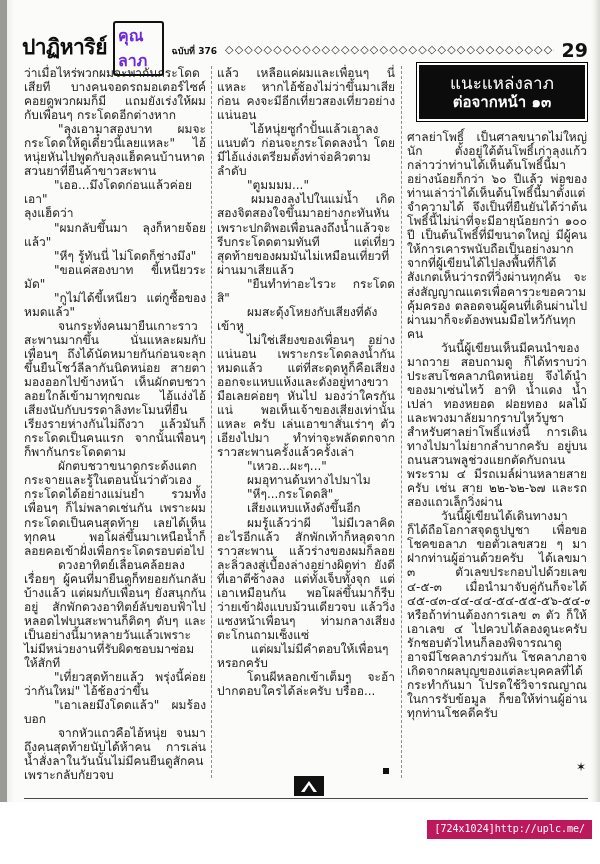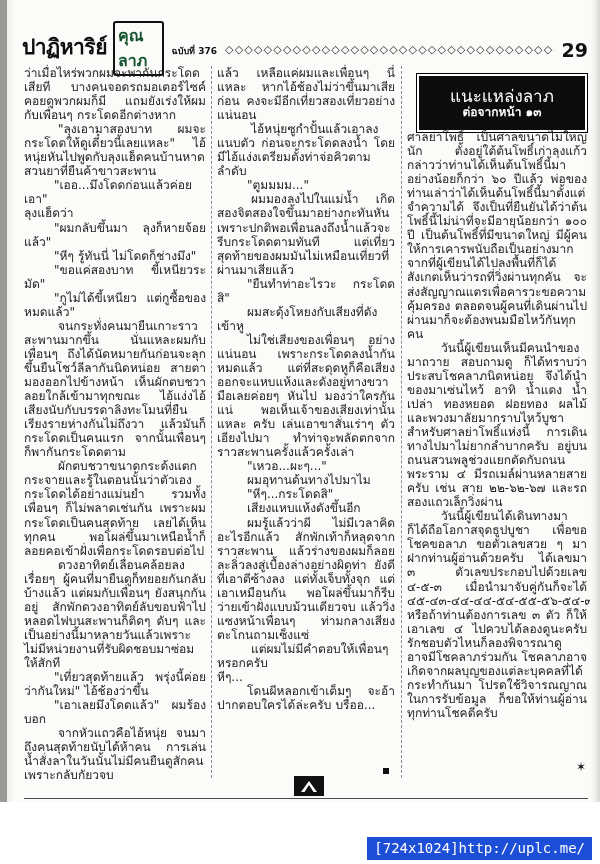--- a/index.html
+++ b/index.html
@@ -70,21 +70,21 @@
   .mast-title-box {
     display: inline-block;
     border: 2px solid #111;
     border-radius: 3px;
     padding: 0px 3px 1px 3px;
     font-size: 16px;
     font-weight: bold;
     margin-left: 1px;
     position: relative;
     top: 1px;
-    color: #14532d;
+    color: #6d28d9;
   }
   .mast-issue {
     font-size: 9px;
     font-weight: bold;
     color: #111;
     white-space: nowrap;
     position: relative;
     top: 4px;
     margin-left: 3px;
   }
@@ -106,41 +106,41 @@
     font-weight: bold;
     color: #111;
     position: relative;
     top: 3px;
   }
 
   
   #headline-box {
     position: absolute;
     left: 400px;
-    top: 73px;
+    top: 62px;
     width: 170px;
     height: 58px;
     background: #0c0c0c;
     border: 1px solid #000;
     box-shadow: 0 0 0 2px #fff inset;
     display: flex;
     flex-direction: column;
     align-items: center;
     justify-content: center;
     gap: 1px;
   }
   .headline-main {
     color: #ffffff;
     font-size: 17px;
     line-height: 1.1;
     font-weight: normal;
   }
   .headline-sub {
     color: #ffffff;
-    font-size: 12px;
+    font-size: 15px;
     font-weight: bold;
     line-height: 1.1;
   }
 
   
   .col {
     position: absolute;
     top: 66px;
     font-size: 12px;
     line-height: 14.05px;
@@ -214,25 +214,25 @@
     top: 798px;
     width: 564px;
     height: 0;
     border-top: 1px solid #4a4a4a;
   }
 
   
   #watermark {
     position: absolute;
     right: 8px;
-    bottom: 4px;
-    background: #1d4ed8;
+    bottom: 25px;
+    background: #be185d;
     color: #ffffff;
     font-family: "DejaVu Sans Mono", monospace;
-    font-size: 14px;
+    font-size: 10px;
     line-height: 1;
     padding: 4px 7px 5px 7px;
     letter-spacing: 0px;
     white-space: nowrap;
   }
   #mat-bottom {
     position: absolute;
     left: 0;
     bottom: 0;
     width: 600px;
@@ -293,21 +293,20 @@
       <p class="ind-big">ผมมองลงไปในแม่น้ำ เกิดสองจิตสองใจขึ้นมาอย่างกะทันหัน เพราะปกติพอเพื่อนลงถึงน้ำแล้วจะรีบกระโดดตามทันที แต่เที่ยวสุดท้ายของผมมันไม่เหมือนเที่ยวที่ผ่านมาเสียแล้ว</p>
       <p class="ind-q">"ยืนทำท่าอะไรวะ กระโดดสิ"</p>
       <p class="ind-q">ผมสะดุ้งโหยงกับเสียงที่ดังเข้าหู</p>
       <p class="ind-q">ไม่ใช่เสียงของเพื่อนๆ อย่างแน่นอน เพราะกระโดดลงน้ำกันหมดแล้ว แต่ที่สะดุดหูก็คือเสียงออกจะแหบแห้งและดังอยู่ทางขวามือเลยค่อยๆ หันไป มองว่าใครกันแน่ พอเห็นเจ้าของเสียงเท่านั้นแหละ ครับ เล่นเอาขาสั่นเร่าๆ ตัวเอียงไปมา ทำท่าจะพลัดตกจากราวสะพานครั้งแล้วครั้งเล่า</p>
       <p class="ind-q">"เหวอ...ผะๆ..."</p>
       <p class="ind-q">ผมอุทานด้นทางไปมาไม</p>
       <p class="ind-q">"หีๆ...กระโดดสิ"</p>
       <p class="ind-q">เสียงแหบแห้งดังขึ้นอีก</p>
       <p class="ind-q">ผมรู้แล้วว่าผี ไม่มีเวลาคิดอะไรอีกแล้ว สักพักเท้าก็หลุดจากราวสะพาน แล้วร่างของผมก็ลอยละลิ่วลงสู่เบื้องล่างอย่างผิดท่า ยังดีที่เอาตีซ้างลง แต่ทั้งเจ็บทั้งจุก แต่เอาเหมือนกัน พอโผล่ขึ้นมาก็รีบว่ายเข้าฝั่งแบบม้วนเดียวจบ แล้ววิ่งแซงหน้าเพื่อนๆ ท่ามกลางเสียงตะโกนถามเซ็งแซ่</p>
       <p class="ind-big">แต่ผมไม่มีคำตอบให้เพื่อนๆ หรอกครับ</p>
-      <p>หีๆ...</p>
       <p class="ind-q">โดนผีหลอกเข้าเต็มๆ จะอ้าปากตอบใครได้ล่ะครับ บรื๋ออ...</p>
     </div>
 
     <div class="col" id="col-3">
       <p>ศาลย่าโพธิ์ เป็นศาลขนาดไม่ใหญ่นัก ตั้งอยู่ใต้ต้นโพธิ์เก่าลุงแก้ว กล่าวว่าท่านได้เห็นต้นโพธิ์นี้มาอย่างน้อยก็กว่า ๖๐ ปีแล้ว พ่อของท่านเล่าว่าได้เห็นต้นโพธิ์นี้มาตั้งแต่จำความได้ จึงเป็นที่ยืนยันได้ว่าต้นโพธิ์นี้ไม่น่าที่จะมีอายุน้อยกว่า ๑๐๐ ปี เป็นต้นโพธิ์ที่มีขนาดใหญ่ มีผู้คนให้การเคารพนับถือเป็นอย่างมาก จากที่ผู้เขียนได้ไปลงพื้นที่ก็ได้สังเกตเห็นว่ารถที่วิ่งผ่านทุกคัน จะส่งสัญญาณแตรเพื่อคารวะขอความคุ้มครอง ตลอดจนผู้คนที่เดินผ่านไปผ่านมาก็จะต้องพนมมือไหว้กันทุกคน</p>
       <p class="ind-big">วันนี้ผู้เขียนเห็นมีคนนำของมาถวาย สอบถามดู ก็ได้ทราบว่าประสบโชคลาภนิดหน่อย จึงได้นำของมาเซ่นไหว้ อาทิ น้ำแดง น้ำเปล่า ทองหยอด ฝอยทอง ผลไม้ และพวงมาลัยมากราบไหว้บูชา สำหรับศาลย่าโพธิ์แห่งนี้ การเดินทางไปมาไม่ยากลำบากครับ อยู่บนถนนสวนพลูช่วงแยกตัดกับถนนพระราม ๔ มีรถเมล์ผ่านหลายสายครับ เช่น สาย ๒๒-๖๒-๖๗ และรถสองแถวเล็กวิ่งผ่าน</p>
       <p class="ind-big">วันนี้ผู้เขียนได้เดินทางมาก็ได้ถือโอกาสจุดธูปบูชา เพื่อขอโชคขอลาภ ขอตัวเลขสวย ๆ มาฝากท่านผู้อ่านด้วยครับ ได้เลขมา ๓ ตัวเลขประกอบไปด้วยเลข ๔-๕-๓ เมื่อนำมาจับคู่กันก็จะได้ ๔๕-๔๓-๔๔-๔๔-๕๔-๕๕-๕๖-๕๔-๓๒-๓๓-๓๔-๓๖ หรือถ้าท่านต้องการเลข ๓ ตัว ก็ให้เอาเลข ๔ ไปควบได้ลองดูนะครับ รักชอบตัวไหนก็ลองพิจารณาดู อาจมีโชคลาภร่วมกัน โชคลาภอาจเกิดจากผลบุญของแต่ละบุคคลที่ได้กระทำกันมา โปรดใช้วิจารณญาณในการรับข้อมูล ก็ขอให้ท่านผู้อ่านทุกท่านโชคดีครับ</p>
     </div>
 
     <span class="endmark-sq" id="endmark-col2"></span>

